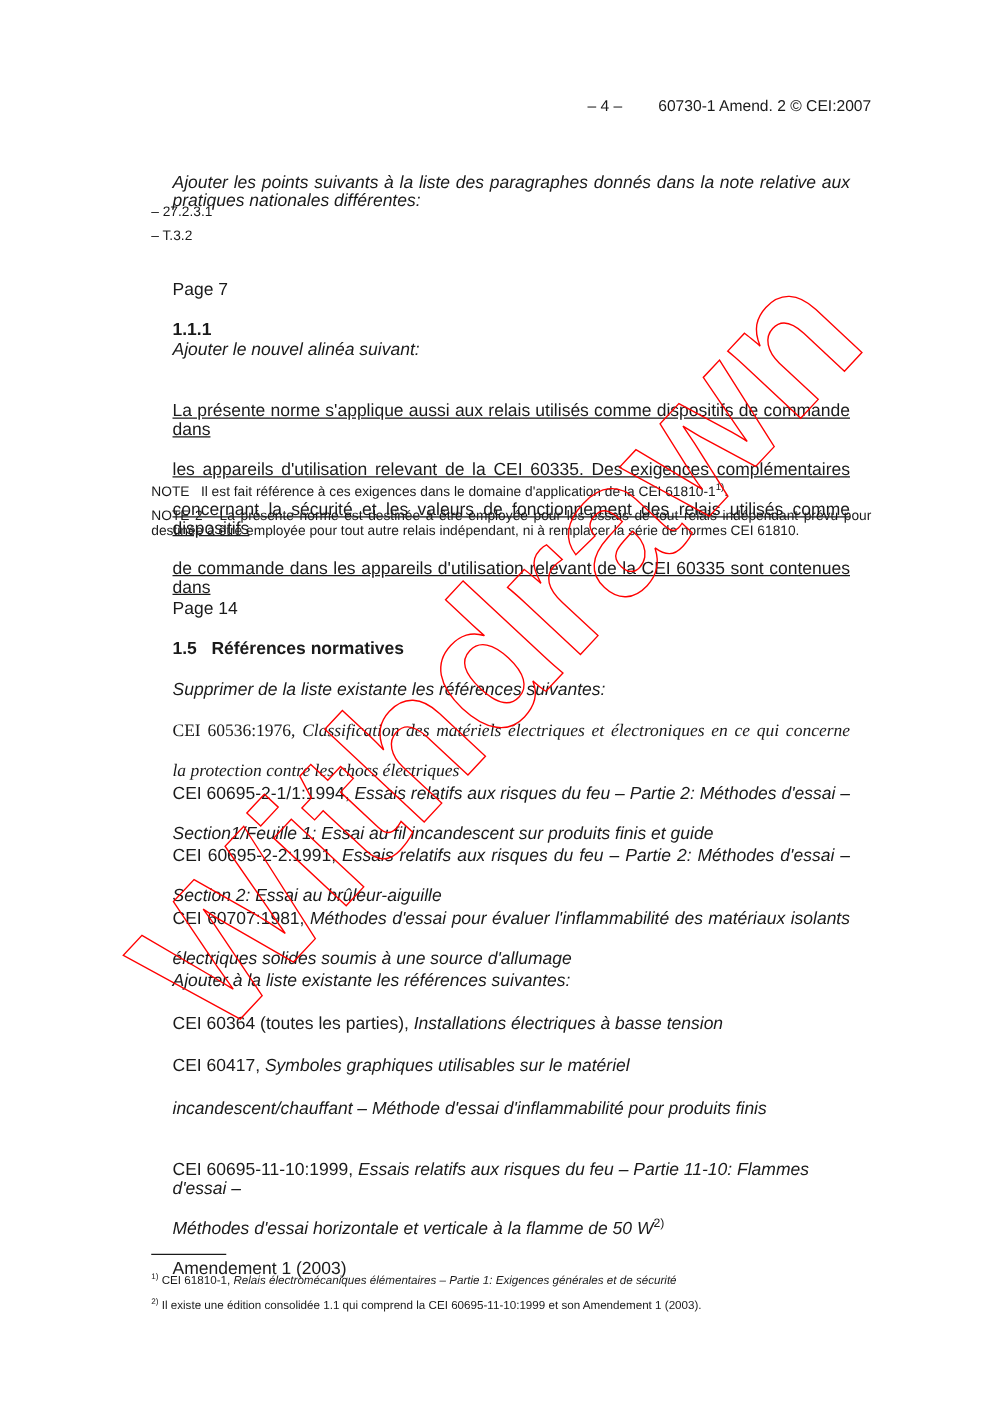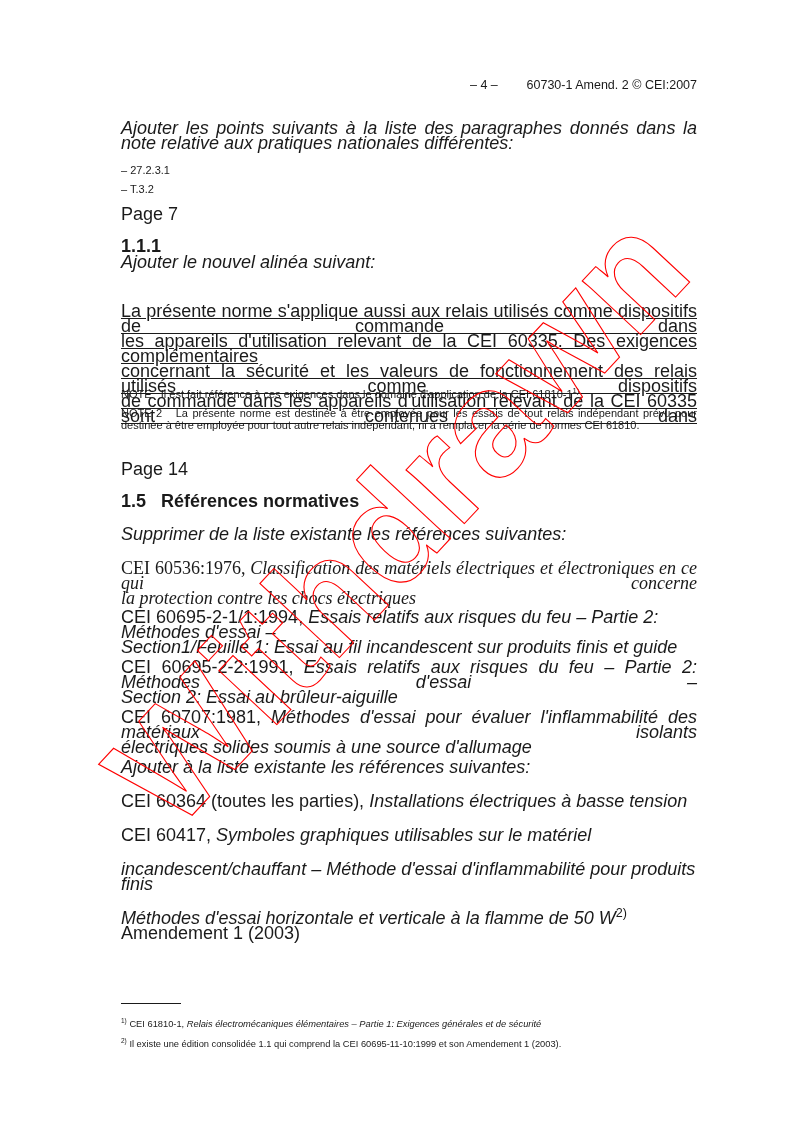--- a/index.html
+++ b/index.html
@@ -4,21 +4,21 @@
   <style>
     html, body { margin: 0; padding: 0; background: #ffffff; }
     body { width: 793px; height: 1122px; position: relative; overflow: hidden;
            font-family: "Liberation Sans", sans-serif; color: #1a1a1a; }
     .page { position: absolute; left: 0; top: 0; width: 793px; height: 1122px; }
     .header { position: absolute; top: 78px; left: 0; width: 793px; height: 16px; font-size: 12.5px; }
     .header .pnum { position: absolute; left: 470px; }
     .header .ref { position: absolute; right: 96px; }
     .content { position: absolute; left: 121px; top: 111px; width: 576px; }
     .blk { position: absolute; left: 0; width: 576px; }
-    .p { font-size: 18px; line-height: 15px; margin: 0; }
+    .p { font-size: 14px; line-height: 15px; margin: 17px; }
     .j { text-align: justify; }
     .jl { text-align: justify; text-align-last: justify; }
     .it { font-style: italic; }
     .b { font-weight: bold; }
     .sm { font-size: 11px; line-height: 11.5px; margin: 0; }
     .fn { font-size: 9.3px; line-height: 11.5px; margin: 0; }
     sup { font-size: 70%; line-height: 0; vertical-align: super; }
     .fnrule { position: absolute; left: 0; width: 60px; height: 0; border-top: 1px solid #1a1a1a; }
     .watermark { position: absolute; left: 0; top: 0; width: 793px; height: 1122px; pointer-events: none; }
   </style>
@@ -115,20 +115,21 @@
 
     <div class="blk" style="top:717px;">
       <p class="p"><span>CEI 60417, </span><span class="it">Symboles graphiques utilisables sur le matériel</span></p>
     </div>
 
     <div class="blk" style="top:751px;">
       <p class="p it">incandescent/chauffant – Méthode d'essai d'inflammabilité pour produits finis</p>
     </div>
 
     <div class="blk" style="top:800px;">
+      <p class="p"><span>CEI 60695-11-10:1999, </span><span class="it">Essais relatifs aux risques du feu – Partie 11-10: Flammes d'essai –</span></p>
       <p class="p"><span class="it">Méthodes d'essai horizontale et verticale à la flamme de 50 W</span><sup>2)</sup></p>
       <p class="p">Amendement 1 (2003)</p>
     </div>
 
     <div class="fnrule" style="top:892px;"></div>
 
     <div class="blk" style="top:908px;">
       <p class="fn"><sup>1)</sup> <span>CEI 61810-1, </span><span class="it">Relais électromécaniques élémentaires – Partie 1: Exigences générales et de sécurité</span></p>
     </div>
 

